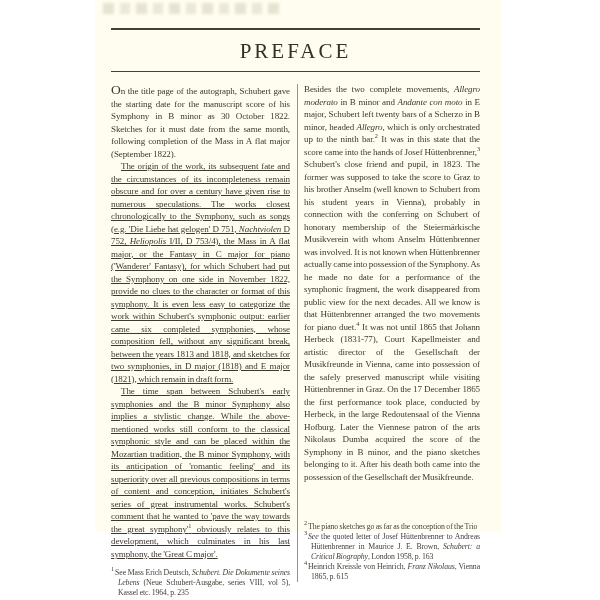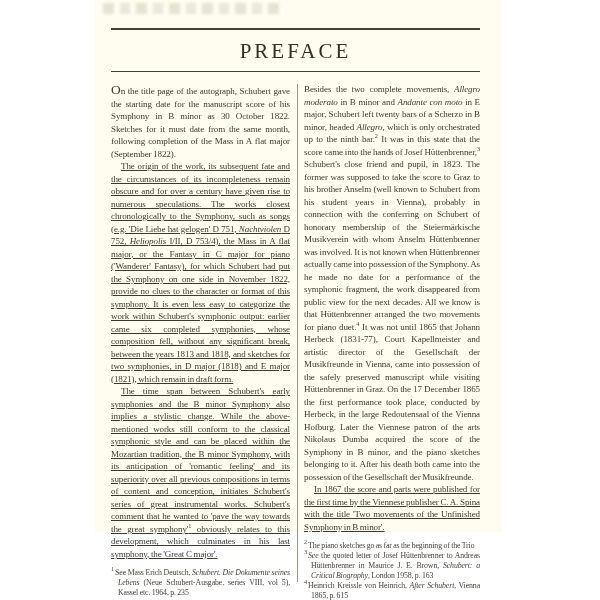--- a/index.html
+++ b/index.html
@@ -67,23 +67,22 @@
             <p class="para indent"><span>The time span between Schubert's early symphonies and the B minor Symphony also implies a stylistic change. While the above-mentioned works still conform to the classical symphonic style and can be placed within the Mozartian tradition, the B minor Symphony, with its anticipation of 'romantic feeling' and its superiority over all previous compositions in terms of content and conception, initiates Schubert's series of great instrumental works. Schubert's comment that he wanted to 'pave the way towards the great symphony'</span><sup>1</sup><span> obviously relates to this development, which culminates in his last symphony, the 'Great C major'.</span></p>
           </div>
         <div class="fnotes">
             <p class="note"><sup class="fn-marker">1</sup><span>See Mass Erich Deutsch, </span><span class="it">Schubert. Die Dokumente seines Lebens</span><span> (Neue Schubert-Ausgabe, series VIII, vol 5), Kassel etc. 1964, p. 235</span></p>
           </div>
       </div>
       <div class="divider"></div>
       <div class="col col-right">
         <div class="body-text">
             <p class="para"><span>Besides the two complete movements, </span><span class="it">Allegro moderato</span><span> in B minor and </span><span class="it">Andante con moto</span><span> in E major, Schubert left twenty bars of a Scherzo in B minor, headed </span><span class="it">Allegro</span><span>, which is only orchestrated up to the ninth bar.</span><sup>2</sup><span> It was in this state that the score came into the hands of Josef Hüttenbrenner,</span><sup>3</sup><span> Schubert's close friend and pupil, in 1823. The former was supposed to take the score to Graz to his brother Anselm (well known to Schubert from his student years in Vienna), probably in connection with the conferring on Schubert of honorary membership of the Steiermärkische Musikverein with whom Anselm Hüttenbrenner was involved. It is not known when Hüttenbrenner actually came into possession of the Symphony. As he made no date for a performance of the symphonic fragment, the work disappeared from public view for the next decades. All we know is that Hüttenbrenner arranged the two movements for piano duet.</span><sup>4</sup><span> It was not until 1865 that Johann Herbeck (1831-77), Court Kapellmeister and artistic director of the Gesellschaft der Musikfreunde in Vienna, came into possession of the safely preserved manuscript while visiting Hüttenbrenner in Graz. On the 17 December 1865 the first performance took place, conducted by Herbeck, in the large Redoutensaal of the Vienna Hofburg. Later the Viennese patron of the arts Nikolaus Dumba acquired the score of the Symphony in B minor, and the piano sketches belonging to it. After his death both came into the possession of the Gesellschaft der Musikfreunde.</span></p>
-            <p class="para indent"><span>In 1867 the score and parts were published for the first time by the Viennese publisher C. A. Spina with the title 'Two movements of the Unfinished Symphony in B minor'.</span></p>
           </div>
         <div class="fnotes">
-            <p class="note"><sup class="fn-marker">2</sup><span>The piano sketches go as far as the beginning of the Trio</span></p>
+            <p class="note"><sup class="fn-marker">2</sup><span>The piano sketches go as far as the conception of the Trio</span></p>
             <p class="note"><sup class="fn-marker">3</sup><span class="it">See</span><span> the quoted letter of Josef Hüttenbrenner to Andreas Hüttenbrenner in Maurice J. E. Brown, </span><span class="it">Schubert: a Critical Biography</span><span>, London 1958, p. 163</span></p>
-            <p class="note"><sup class="fn-marker">4</sup><span>Heinrich Kreissle von Heinrich, </span><span class="it">After Schubert</span><span>, Vienna 1865, p. 615</span></p>
+            <p class="note"><sup class="fn-marker">4</sup><span>Heinrich Kreissle von Heinrich, </span><span class="it">Franz Nikolaus</span><span>, Vienna 1865, p. 615</span></p>
           </div>
       </div>
     </div>
   </div>
 </div>
 
 </body></html>

